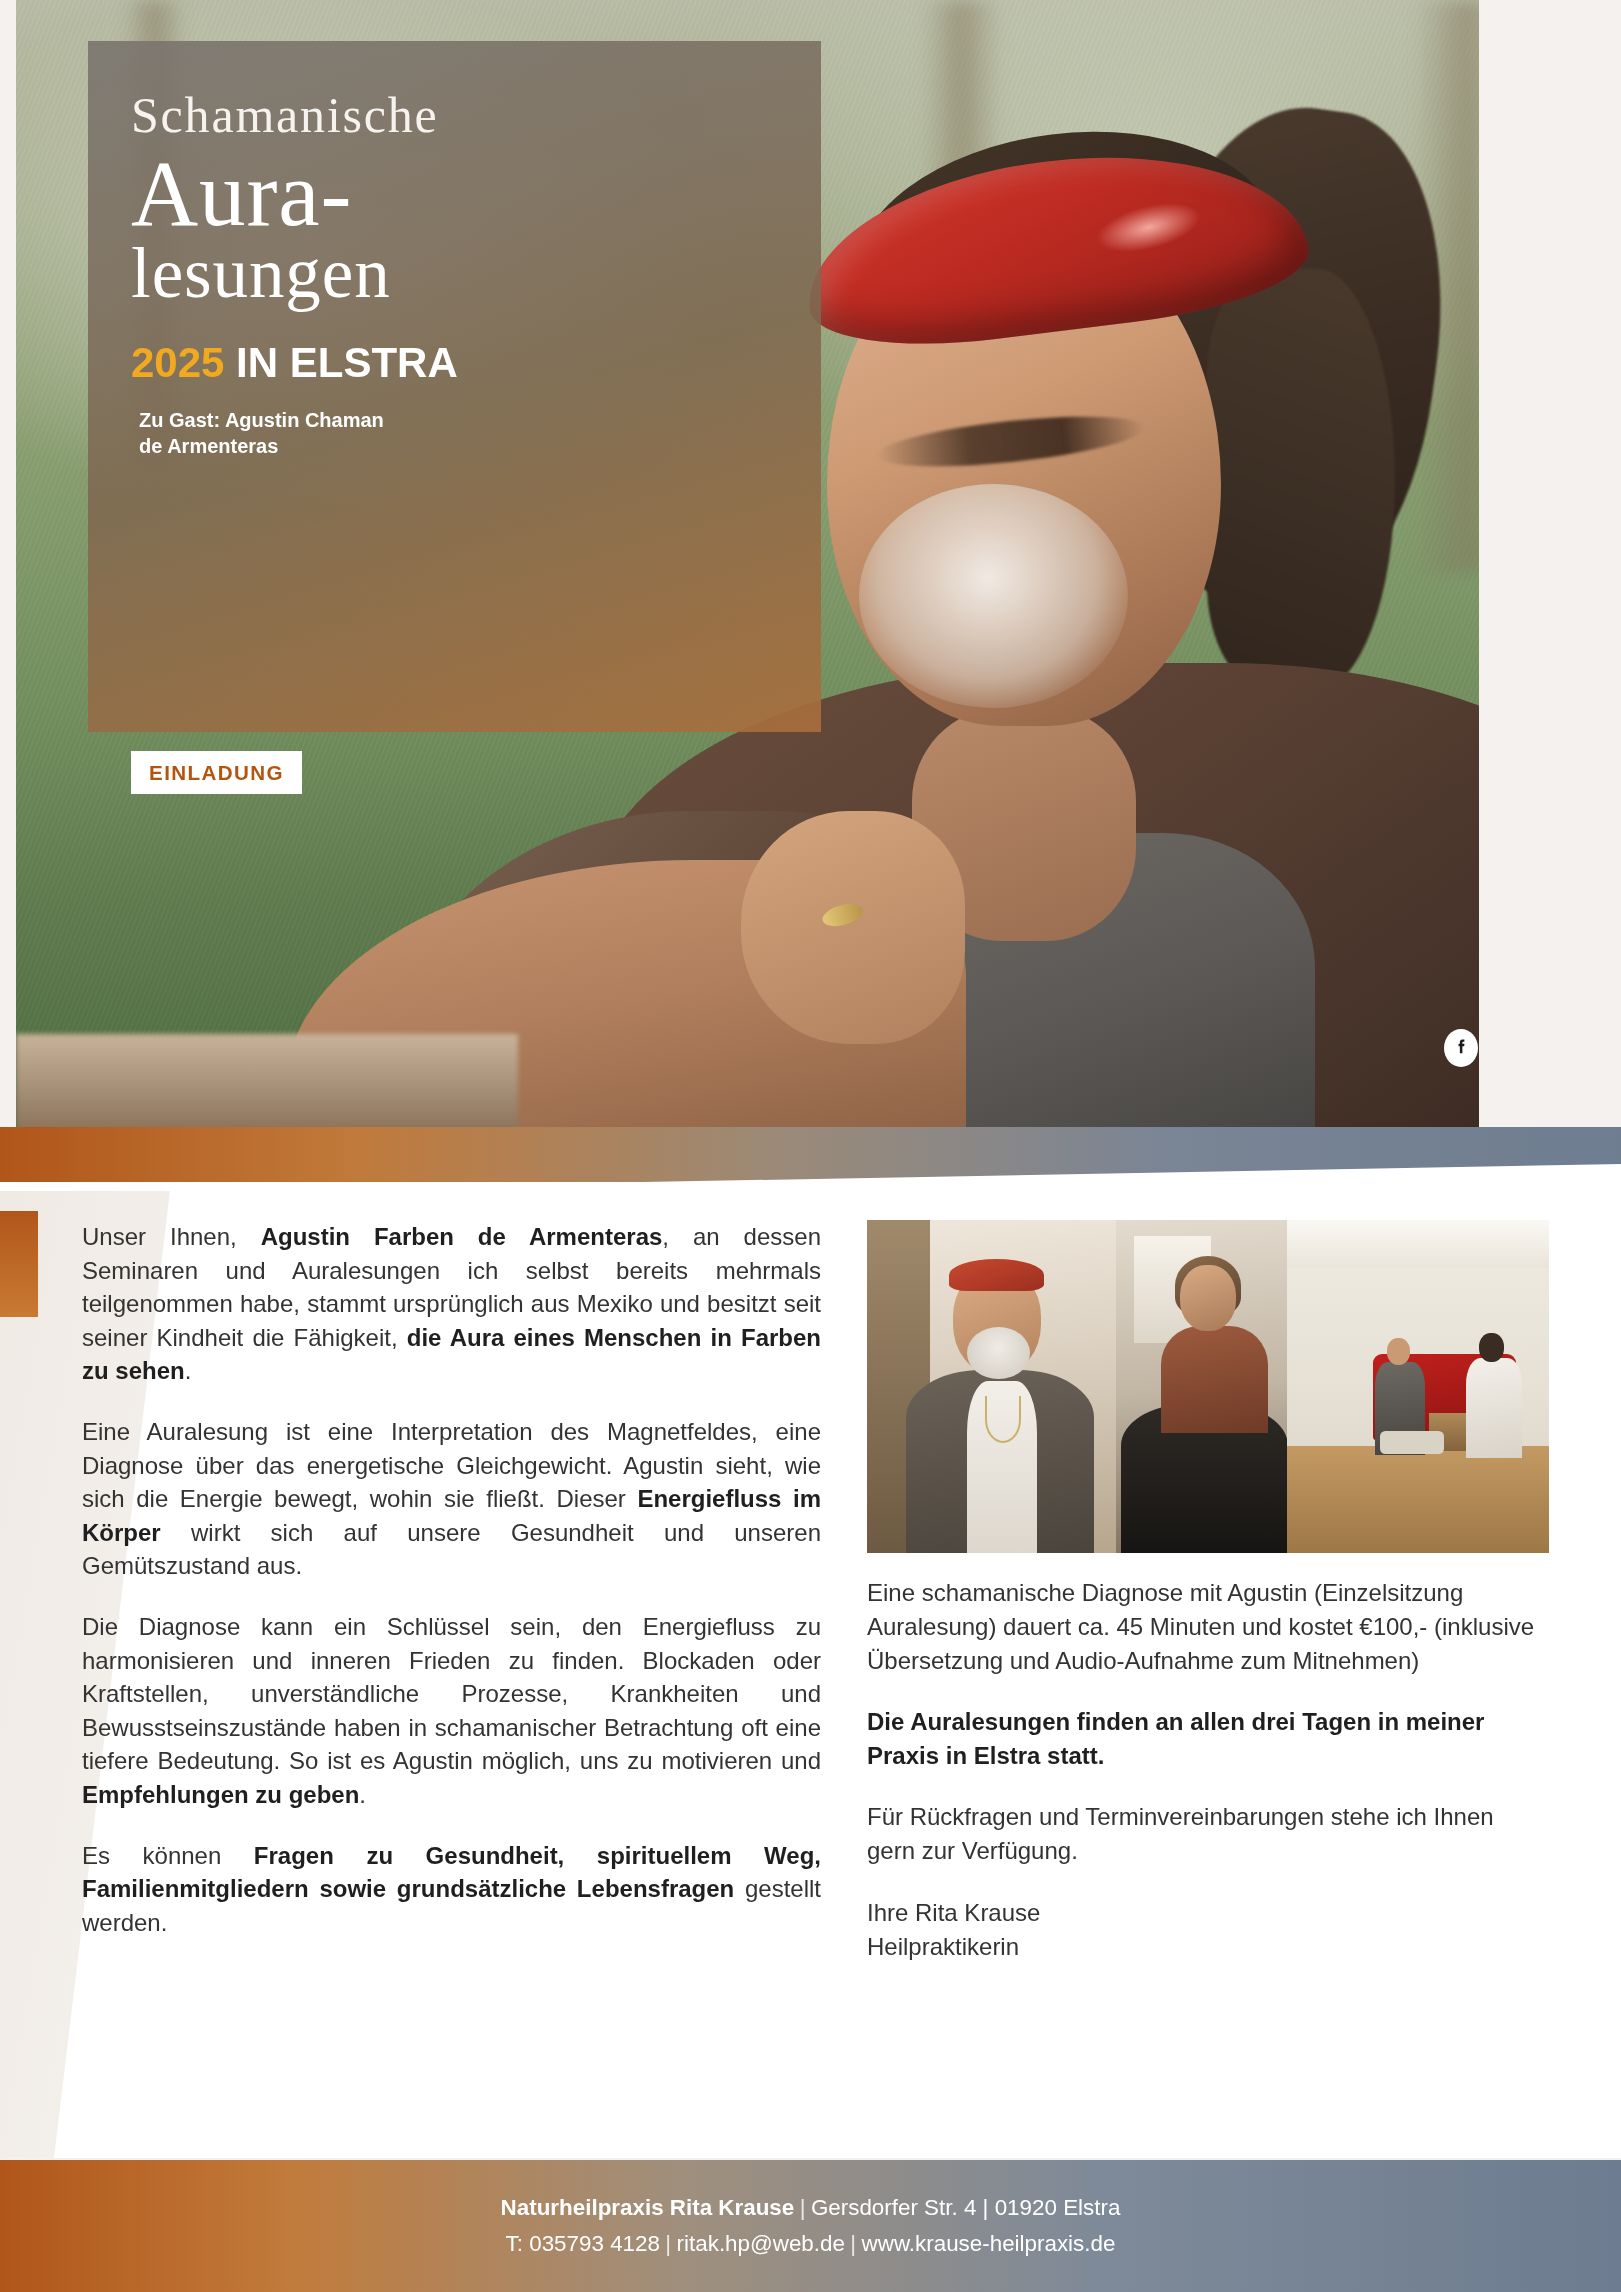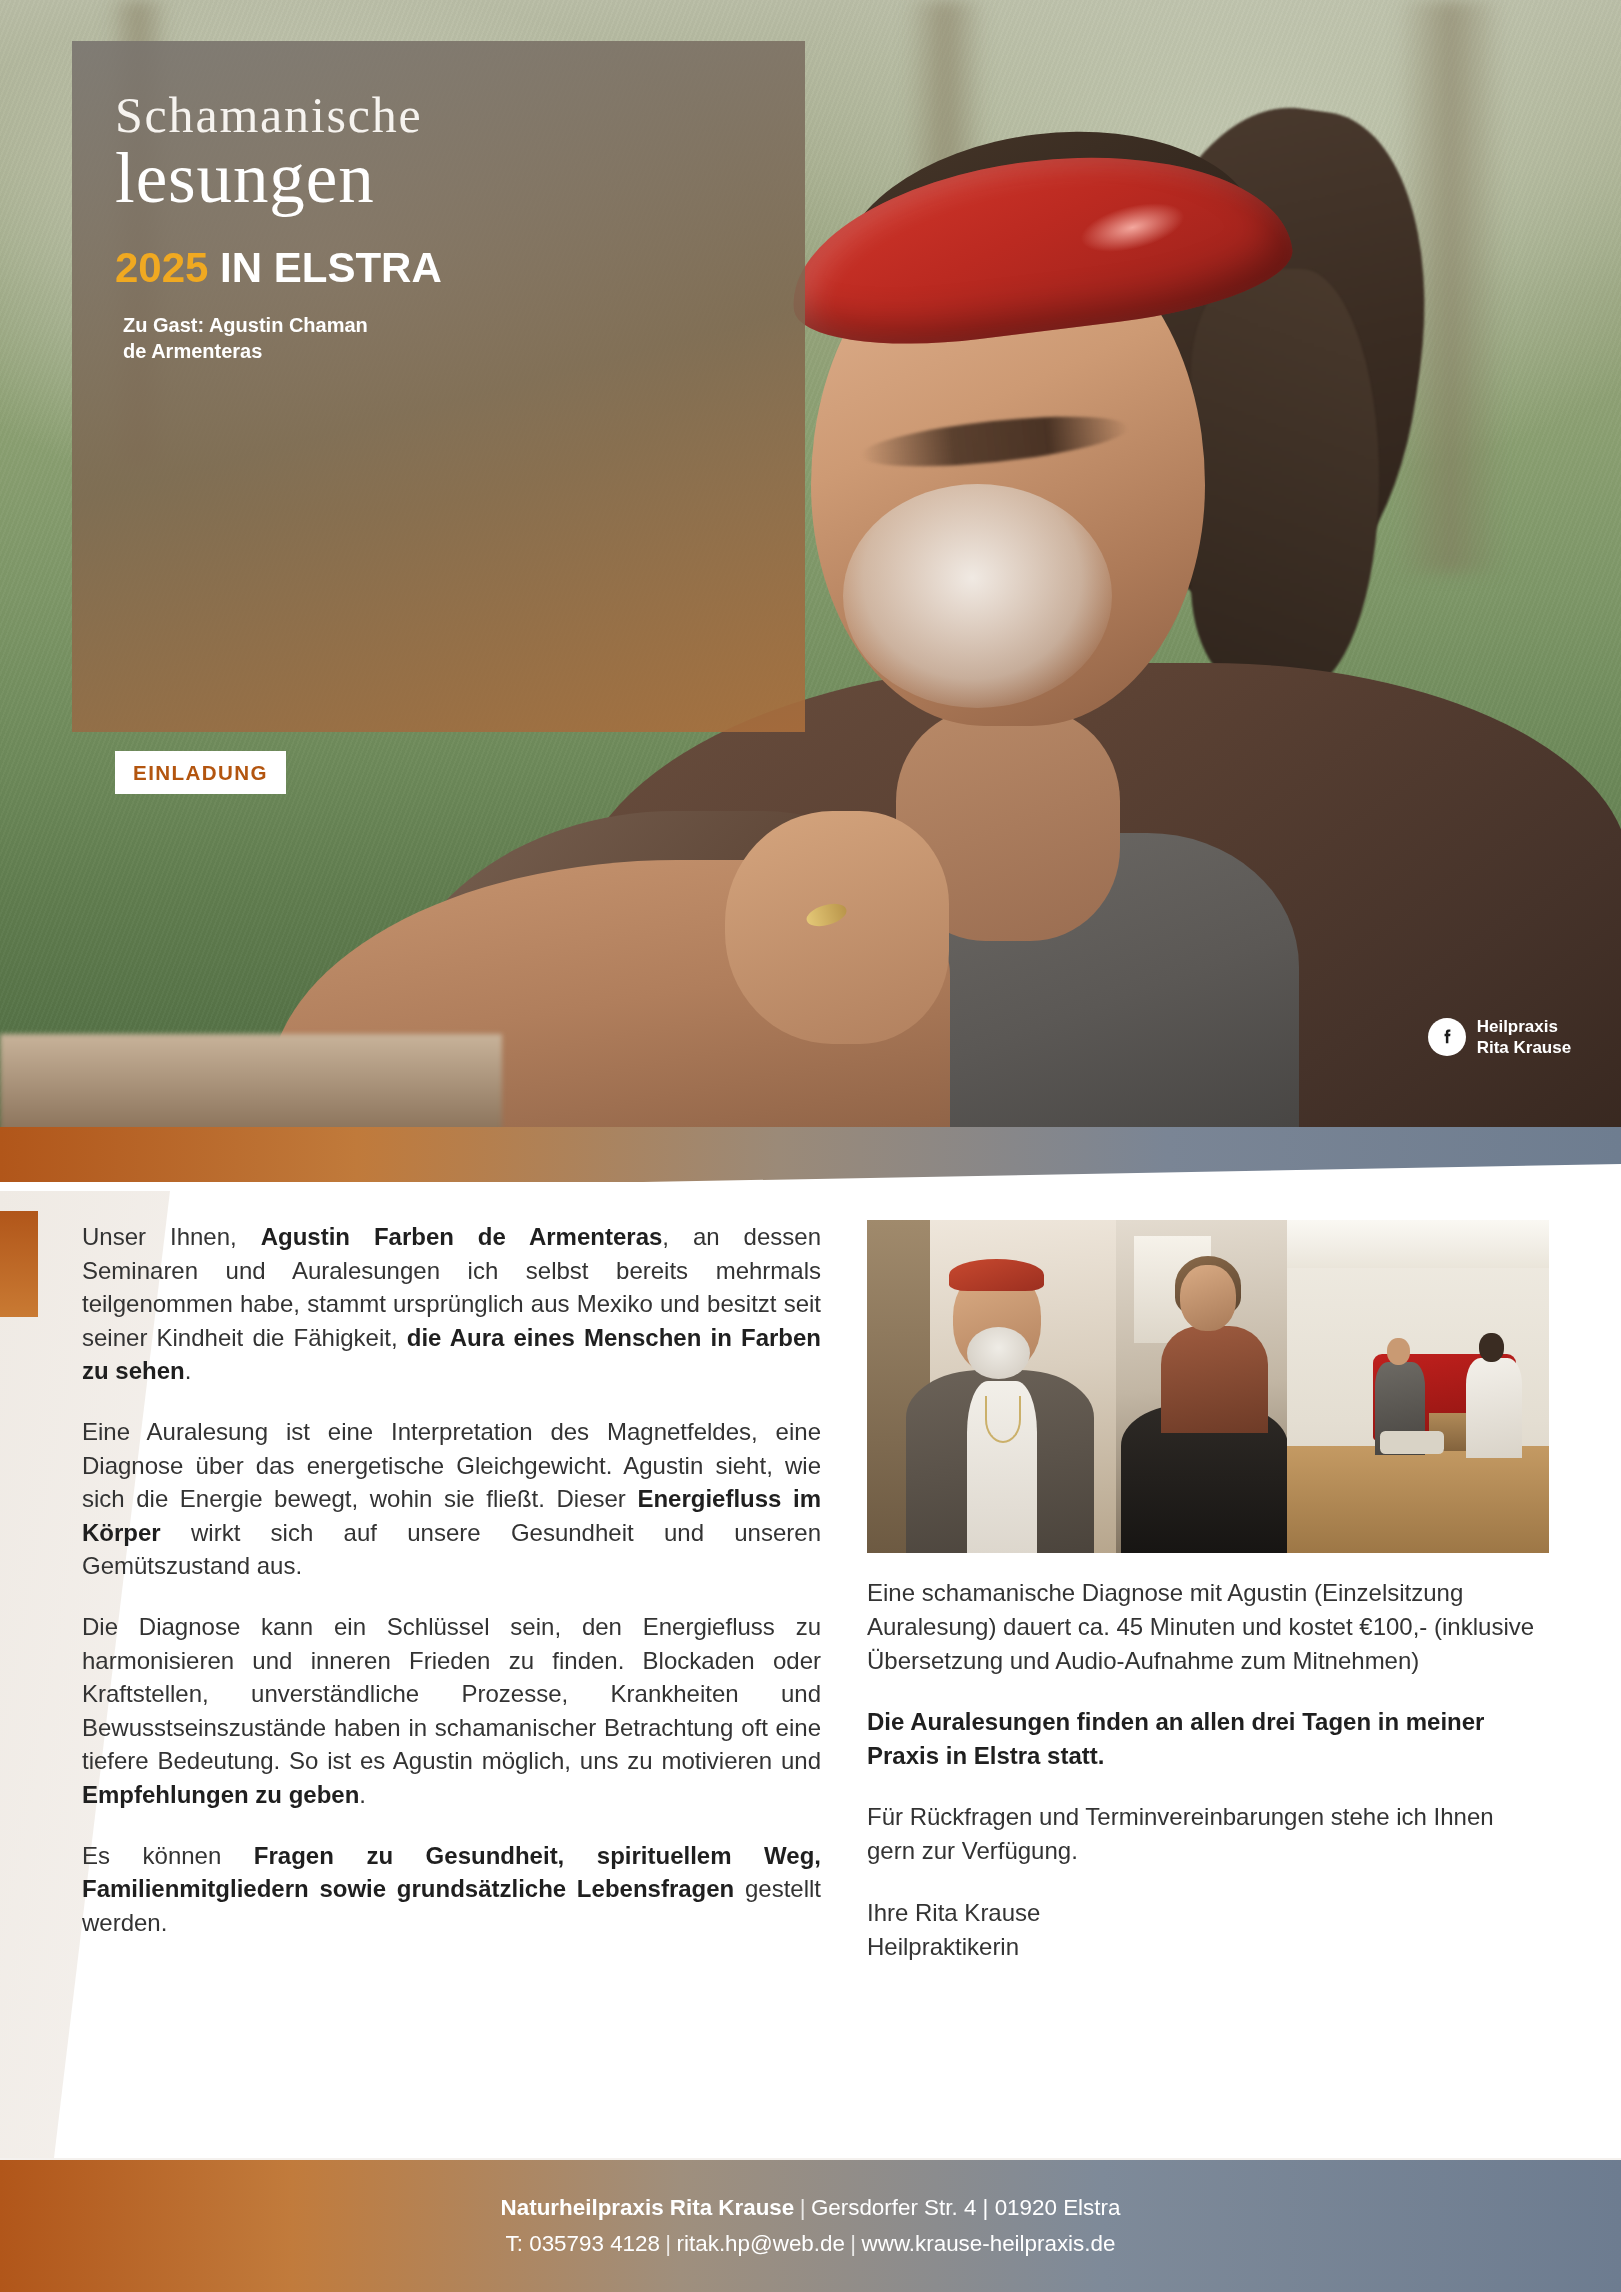--- a/index.html
+++ b/index.html
@@ -12,22 +12,22 @@
     position: relative;
     width: 1621px;
     height: 2293px;
     overflow: hidden;
     background: #f4f1ee;
   }
 
   
   .hero {
     position: absolute;
-    left: 0; top: 0;
-    width: 1621px;
+    left: 16px; top: 0;
+    width: 1463px;
     height: 1133px;
     overflow: hidden;
     background: #a16207;
   }
   
   .hero-bg {
     position: absolute; inset: 0;
     background:
       radial-gradient(ellipse 627px 376px at 20% 22%, rgba(226,226,214,0.65), rgba(226,226,214,0) 70%),
       radial-gradient(ellipse 716px 448px at 78% 15%, rgba(205,210,190,0.7), rgba(205,210,190,0) 70%),
@@ -421,20 +421,21 @@
       <div class="fig-band-hl"></div>
       <div class="fig-arm"></div>
       <div class="fig-hand"></div>
       <div class="fig-ring"></div>
       <div class="fig-table"></div>
     </div>
 
     <div class="title-panel">
       <div class="title-inner">
         <div class="t-schamanische">Schamanische</div>
+        <div class="t-aura">Aura-</div>
         <div class="t-lesungen">lesungen</div>
         <div class="t-year-line">
           <span class="yr">2025</span>
           <span>IN ELSTRA</span>
         </div>
         <div class="t-guest">
           <div>Zu Gast: Agustin Chaman</div>
           <div>de Armenteras</div>
         </div>
       </div>

